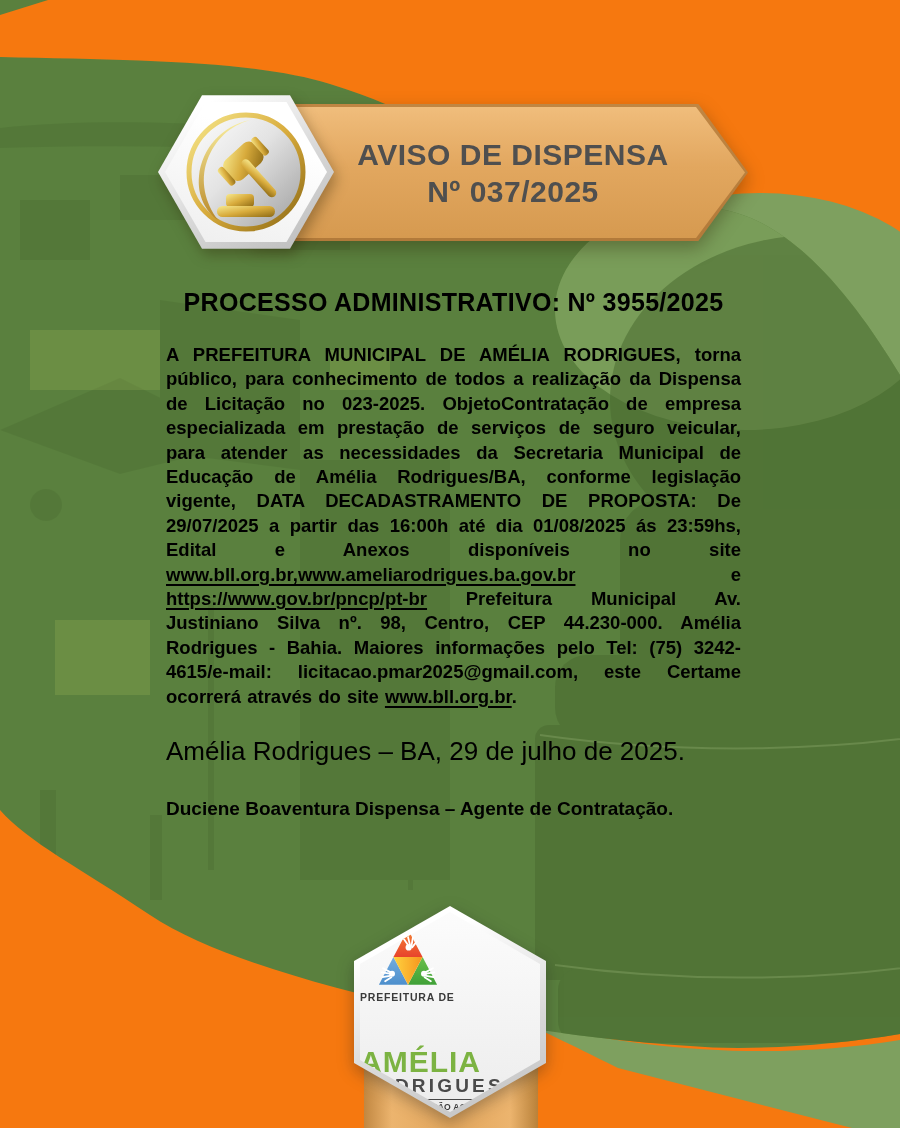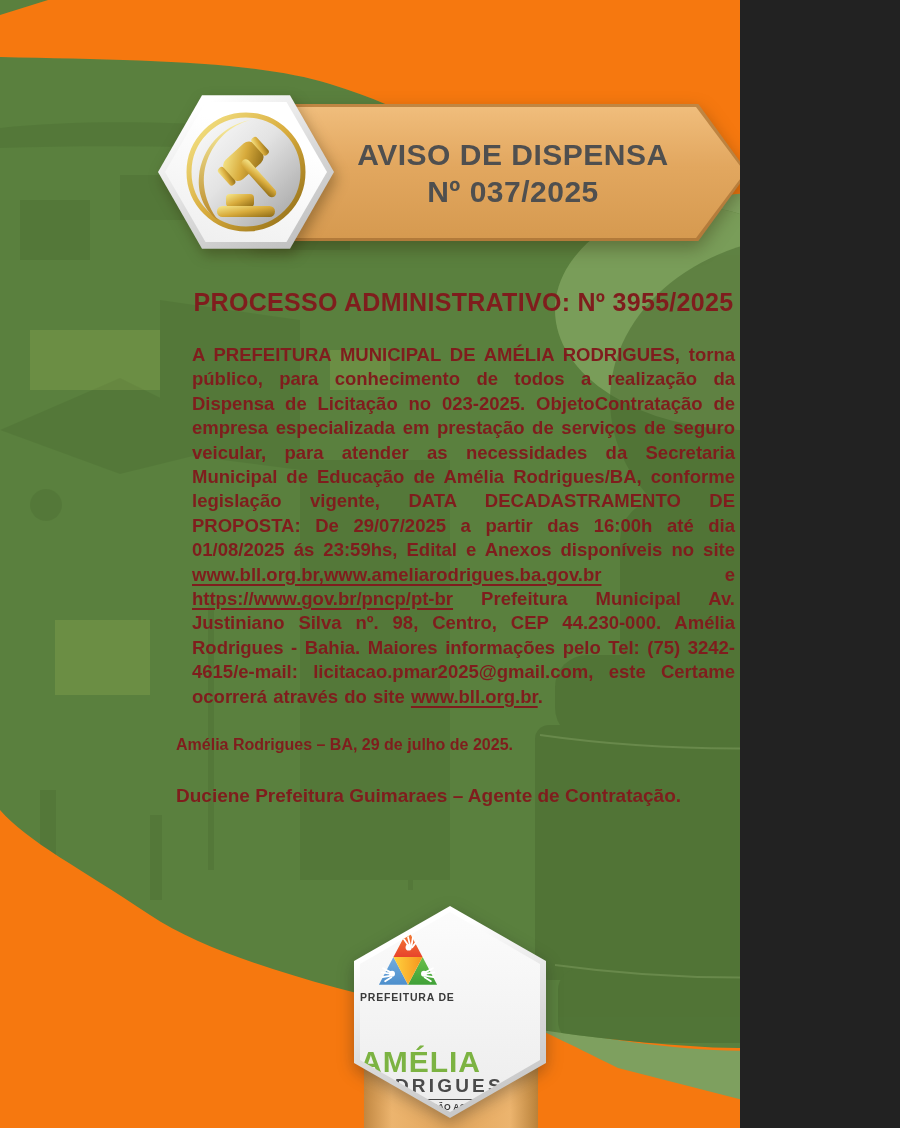--- a/index.html
+++ b/index.html
@@ -1,17 +1,17 @@
 <!DOCTYPE html>
 <html><head>
 <meta charset="utf-8">
 <style>
   html,body{margin:0;padding:0;background:#222;}
   .page{
-    position:relative;width:740px;height:1128px;overflow:hidden;
+    position:relative;width:900px;height:1128px;overflow:hidden;
     background:#F6780F;
     font-family:"Liberation Sans","DejaVu Sans",sans-serif;
   }
   .bg{position:absolute;inset:0;z-index:0;display:block;}
   
   .banner{
     position:absolute;left:252px;top:104px;width:496px;height:137px;z-index:2;
     filter:drop-shadow(0 7px 9px rgba(40,30,0,.35));
   }
   .banner .b-outer{
@@ -39,31 +39,31 @@
     clip-path:polygon(25% 2%,75% 2%,100% 50%,75% 98%,25% 98%,0 50%);
     background:linear-gradient(150deg,#ffffff 15%,#d9d9d9 55%,#b9b9b9 100%);
   }
   .hex .h-inner{
     position:absolute;inset:7px;
     clip-path:polygon(25% 2%,75% 2%,100% 50%,75% 98%,25% 98%,0 50%);
     background:linear-gradient(200deg,#ffffff 30%,#ededed 100%);
   }
   .hex svg{position:absolute;left:26px;top:18px;}
   
-  .content{position:absolute;left:176px;top:288px;width:575px;z-index:2;color:#7f1d1d;}
+  .content{position:absolute;left:166px;top:288px;width:575px;z-index:2;color:#000000;}
   .content h1{
     margin:0 0 27px 0;font-size:25px;line-height:28px;text-align:center;
     font-weight:bold;letter-spacing:.3px;
   }
   .para{
-    margin:16px;font-size:18.5px;line-height:24.4px;font-weight:bold;
+    margin:0;font-size:18.5px;line-height:24.4px;font-weight:bold;
     text-align:justify;word-spacing:1px;
   }
   .para .link{text-decoration:underline;text-decoration-thickness:2px;text-underline-offset:3px;}
-  .dateline{margin:27px 0 0 0;font-size:16px;font-weight:bold;}
+  .dateline{margin:27px 0 0 0;font-size:26px;font-weight:normal;}
   .sigline{margin:31px 0 0 0;font-size:19px;font-weight:bold;}
   
   .pillar{
     position:absolute;left:364px;top:1008px;width:174px;height:120px;z-index:1;
     background:linear-gradient(90deg,#c18741 0%,#ecb46e 16%,#e2a65c 50%,#ecb46e 84%,#b98139 100%);
   }
   .seal{
     position:absolute;left:354px;top:906px;width:192px;height:212px;z-index:2;
     filter:drop-shadow(0 5px 8px rgba(30,30,30,.35));
   }
@@ -195,21 +195,21 @@
         <rect x="42" y="84" width="28" height="13" rx="4"></rect>
         <rect x="33" y="96" width="58" height="11" rx="5.5"></rect>
       </g>
     </svg>
   </div>
 
   <div class="content">
     <h1>PROCESSO ADMINISTRATIVO: Nº 3955/2025</h1>
     <p class="para"><span>A PREFEITURA MUNICIPAL DE AMÉLIA RODRIGUES, torna público, para conhecimento de todos a realização da Dispensa de Licitação no 023-2025. ObjetoContratação de empresa especializada em prestação de serviços de seguro veicular, para atender as necessidades da Secretaria Municipal de Educação de Amélia Rodrigues/BA, conforme legislação vigente, DATA DECADASTRAMENTO DE PROPOSTA: De 29/07/2025 a partir das 16:00h até dia 01/08/2025 ás 23:59hs, Edital e Anexos disponíveis no site </span><span class="link">www.bll.org.br,www.ameliarodrigues.ba.gov.br</span><span> e </span><span class="link">https://www.gov.br/pncp/pt-br</span><span> Prefeitura Municipal Av. Justiniano Silva nº. 98, Centro, CEP 44.230-000. Amélia Rodrigues - Bahia. Maiores informações pelo Tel: (75) 3242-4615/e-mail: licitacao.pmar2025@gmail.com, este Certame ocorrerá através do site </span><span class="link">www.bll.org.br</span><span>.</span></p>
     <p class="dateline">Amélia Rodrigues – BA, 29 de julho de 2025.</p>
-    <p class="sigline">Duciene Prefeitura Guimaraes – Agente de Contratação.</p>
+    <p class="sigline">Duciene Boaventura Dispensa – Agente de Contratação.</p>
   </div>
 
   <div class="seal">
     <div class="s-outer"></div>
     <div class="s-inner">
       <svg width="96" height="84" viewBox="0 0 100 86">
         <defs>
           <linearGradient id="triTop" x1="0" y1="0" x2="0" y2="1">
             <stop offset="0" stop-color="#F58634"></stop>
               <stop offset="1" stop-color="#E8432C"></stop>

